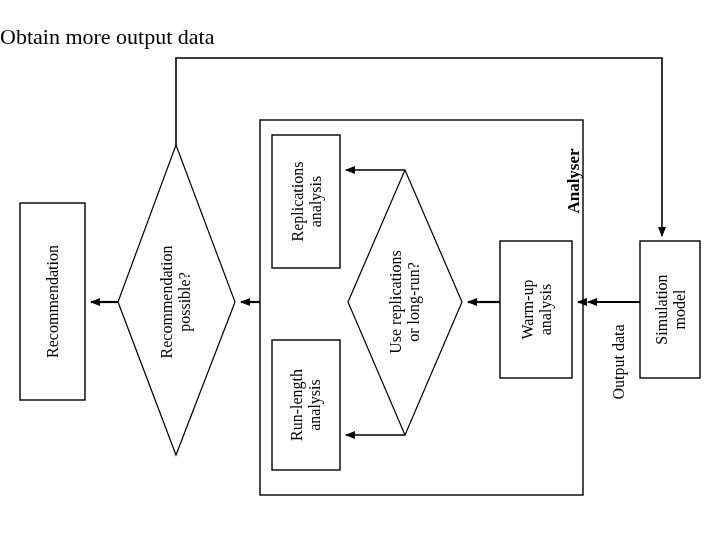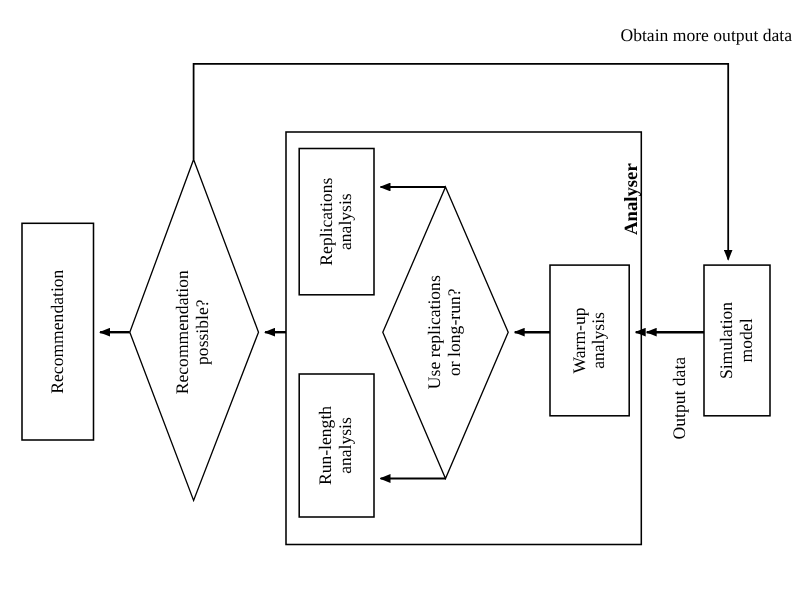--- a/index.html
+++ b/index.html
@@ -21,22 +21,22 @@
     left: 0;
     top: 0;
     width: 720px;
     height: 540px;
   }
   .title {
     position: absolute;
     left: 0;
     top: 24px;
     width: 720px;
-    text-align: right;
-    font-size: 16px;
+    text-align: left;
+    font-size: 22px;
     font-family: "Liberation Serif", "DejaVu Serif", serif;
     white-space: nowrap;
   }
   
   .rot {
     position: absolute;
     transform-origin: 50% 50%;
     transform: rotate(-90deg);
     white-space: nowrap;
     text-align: center;

